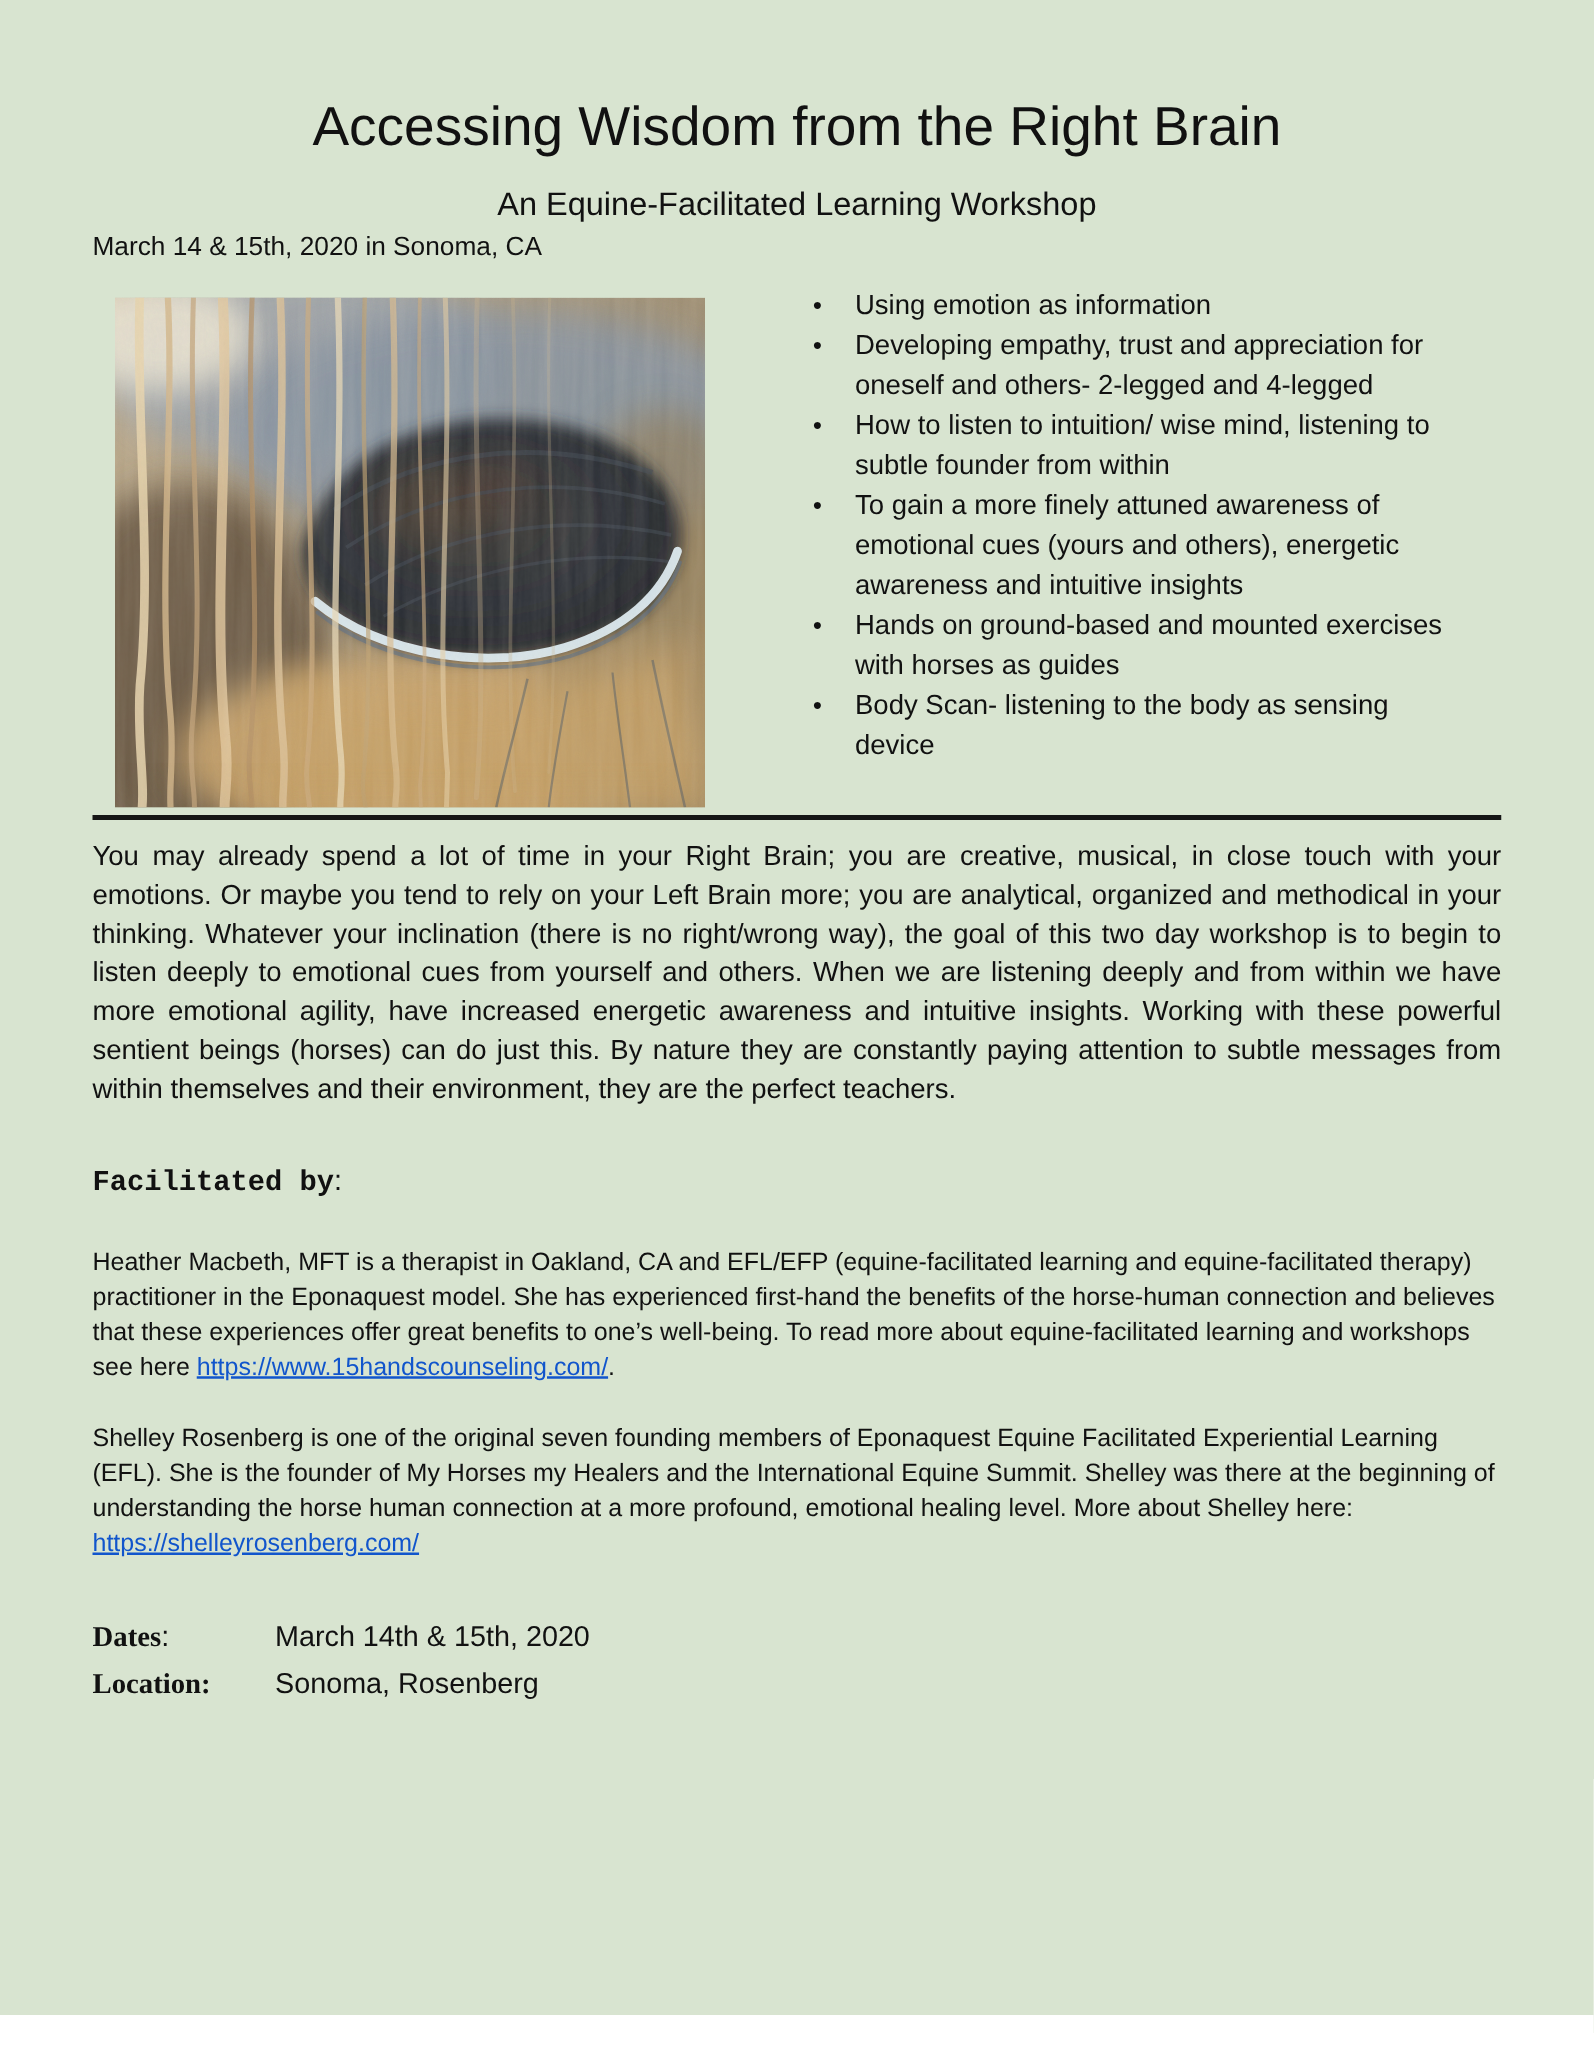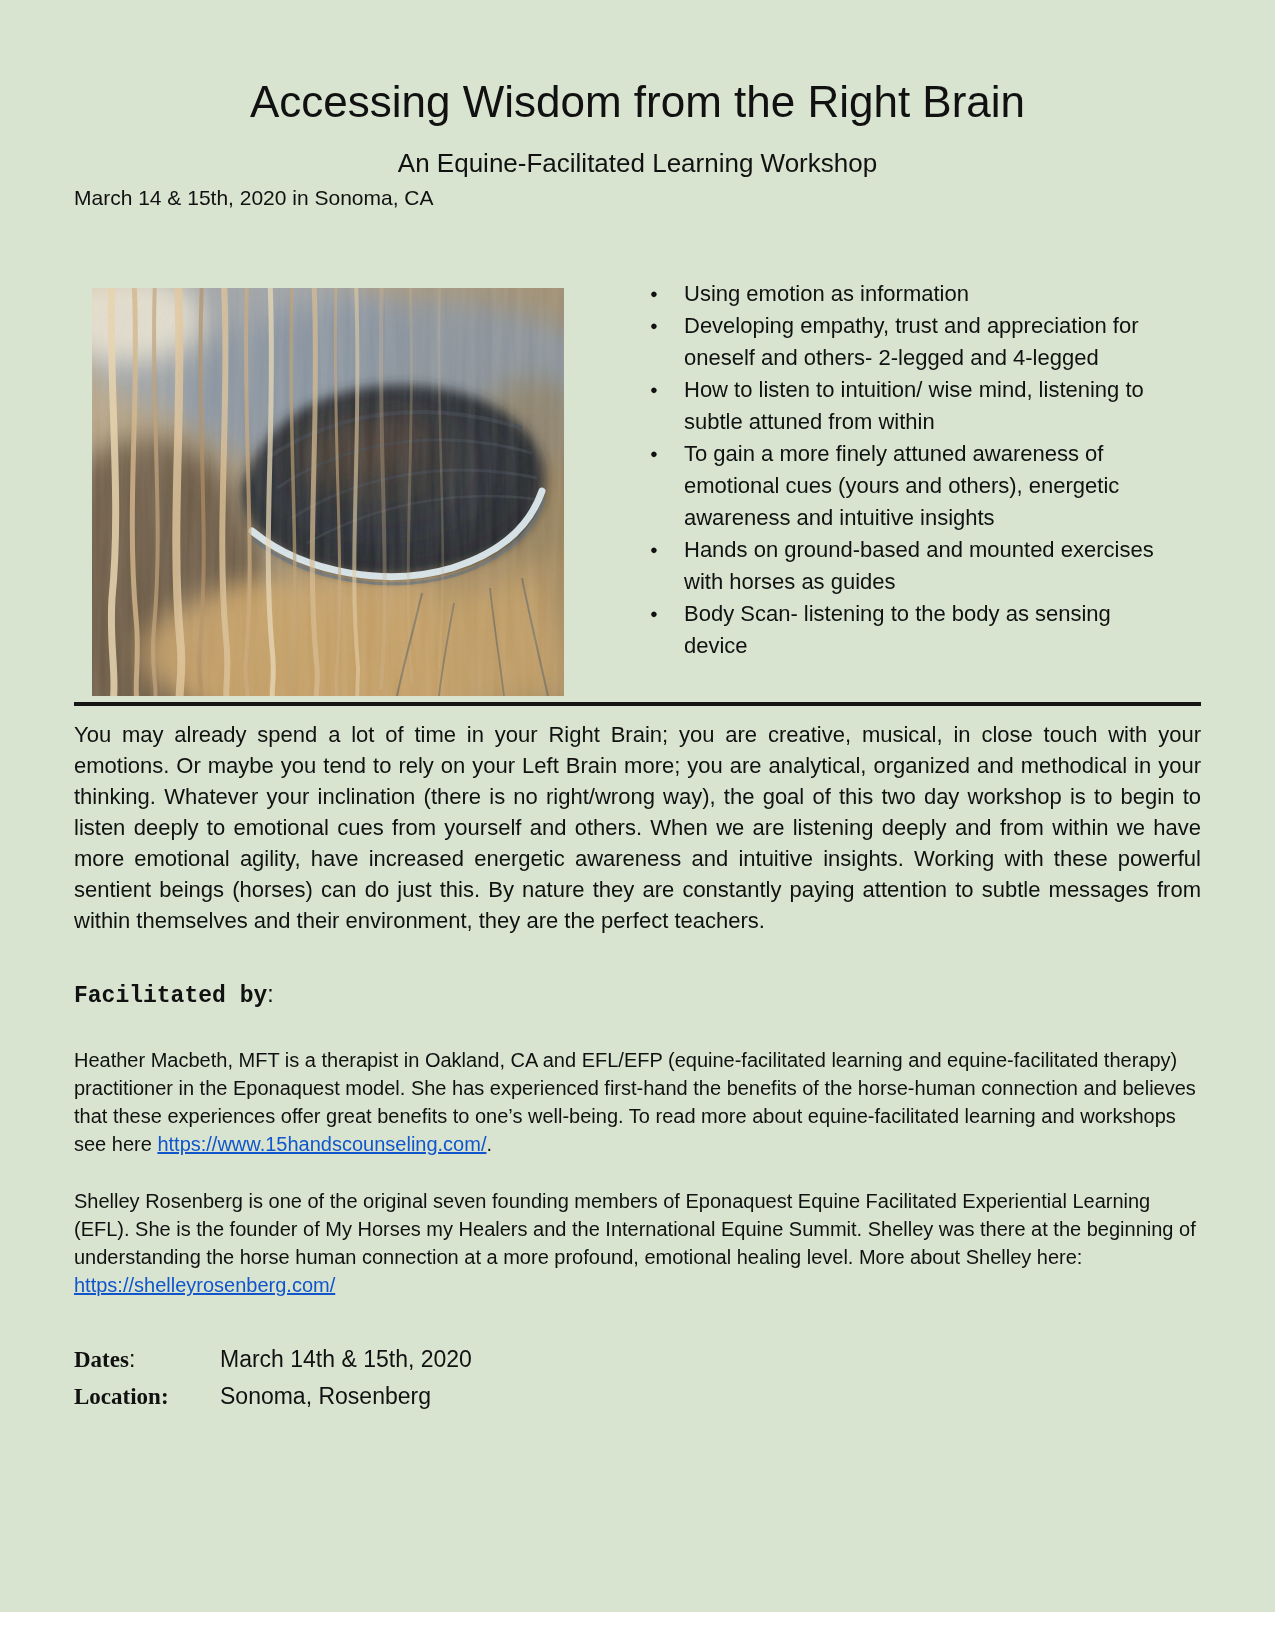--- a/index.html
+++ b/index.html
@@ -25,21 +25,21 @@
   .subtitle {
     margin-top: 21px;
     font-size: 26px; line-height: 1.2;
     text-align: center;
   }
   .dateline {
     margin-top: 6px;
     font-size: 21px; line-height: 1.2;
     text-align: left;
   }
-  .hero { margin-top: 78px; display: flex; align-items: flex-start; }
+  .hero { margin-top: 28px; display: flex; align-items: flex-start; }
   .photo-frame {
     flex: none;
     width: 472px; height: 408px;
     margin-left: 18px;
     overflow: hidden;
   }
   .photo-frame svg { display: block; }
   ul.topics {
     margin: -10px 0 0 84px; padding: 0;
     width: 514px;
@@ -166,21 +166,21 @@
         </g>
 
         <rect x="0" y="0" width="472" height="408" filter="url(#furTex)" opacity="0.28"></rect>
         <rect x="0" y="0" width="472" height="408" filter="url(#grain)" opacity="0.18"></rect>
       </svg>
     </div>
 
     <ul class="topics">
       <li>Using emotion as information</li>
       <li>Developing empathy, trust and appreciation for oneself and others- 2-legged and 4-legged</li>
-      <li>How to listen to intuition/ wise mind, listening to subtle attuned from within</li>
+      <li>How to listen to intuition/ wise mind, listening to subtle founder from within</li>
       <li>To gain a more finely attuned awareness of emotional cues (yours and others), energetic awareness and intuitive insights</li>
       <li>Hands on ground-based and mounted exercises with horses as guides</li>
       <li>Body Scan- listening to the body as sensing device</li>
     </ul>
   </div>
 
   <hr class="divider">
 
   <p class="intro">You may already spend a lot of time in your Right Brain; you are creative, musical, in close touch with your emotions. Or maybe you tend to rely on your Left Brain more; you are analytical, organized and methodical in your thinking. Whatever your inclination (there is no right/wrong way), the goal of this two day workshop is to begin to listen deeply to emotional cues from yourself and others. When we are listening deeply and from within we have more emotional agility, have increased energetic awareness and intuitive insights. Working with these powerful sentient beings (horses) can do just this. By nature they are constantly paying attention to subtle messages from within themselves and their environment, they are the perfect teachers.</p>
 

